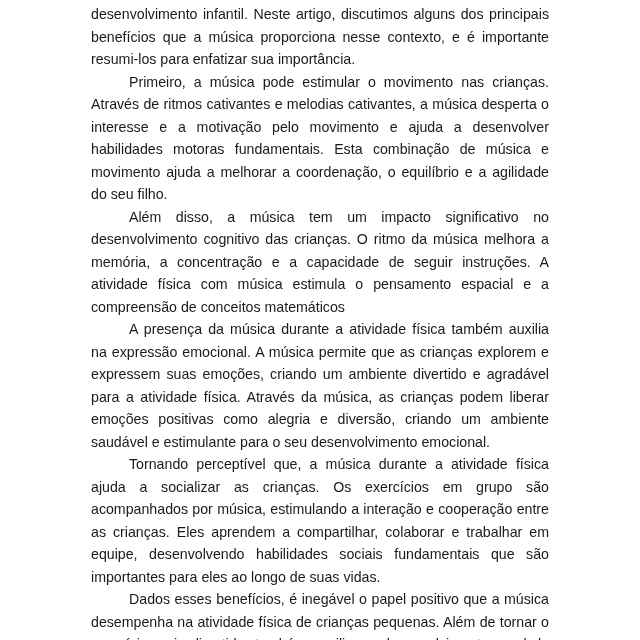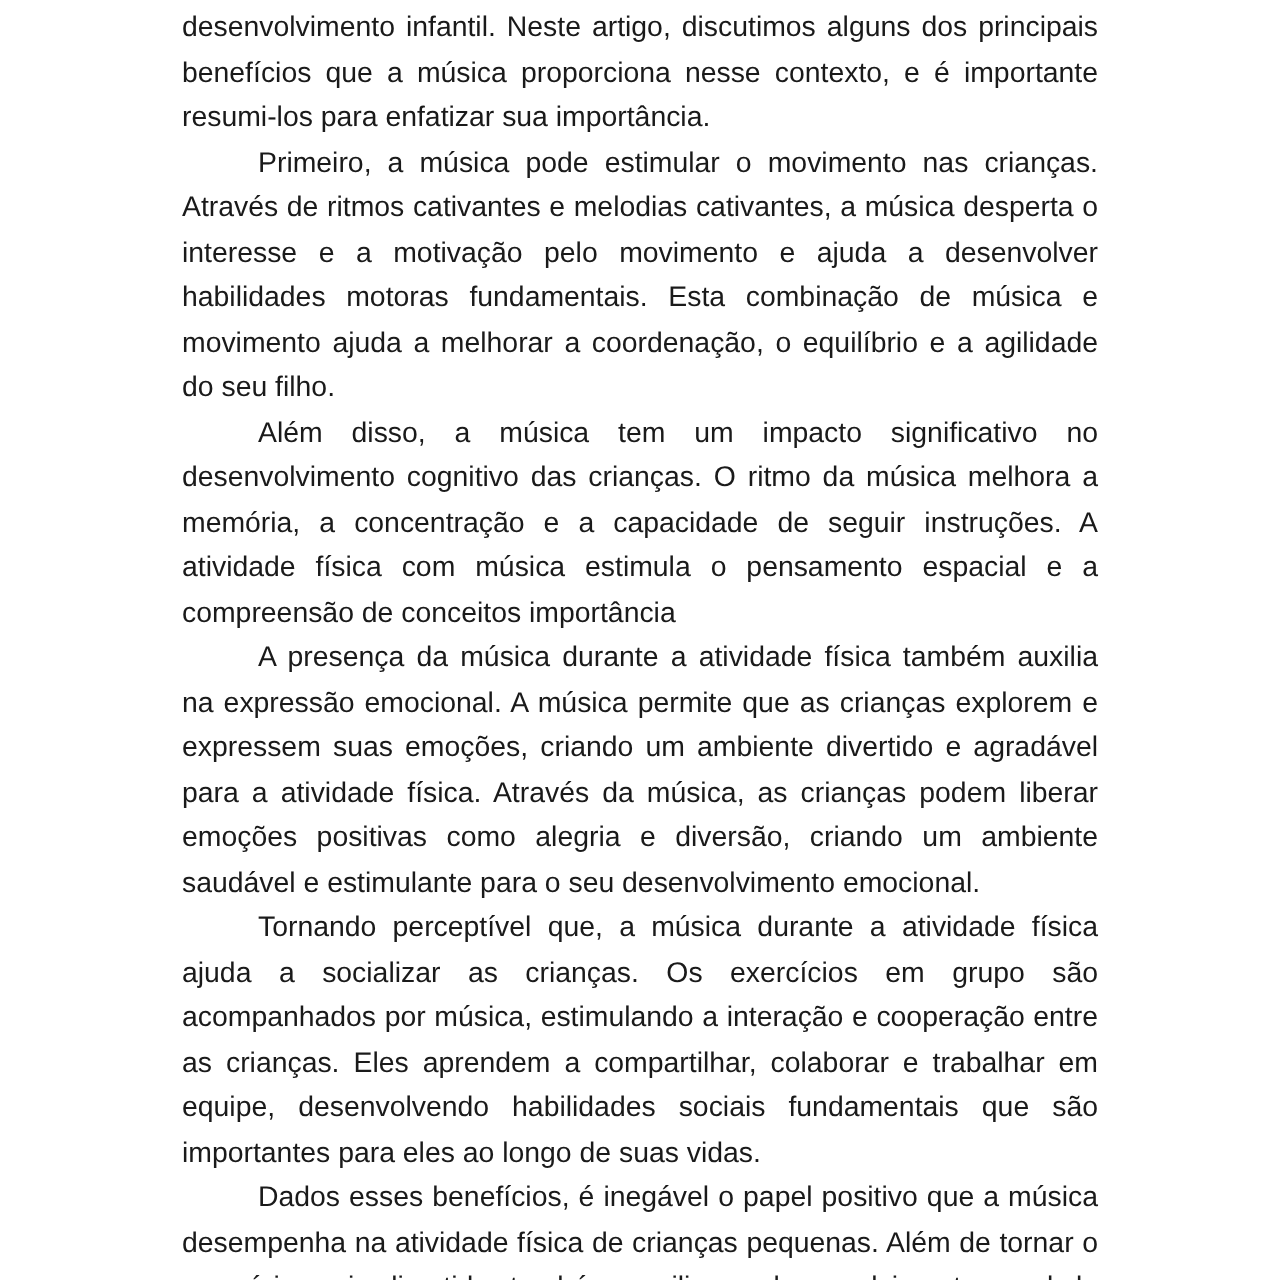--- a/index.html
+++ b/index.html
@@ -32,18 +32,18 @@
     .para.continued {
       text-indent: 0;
     }
   </style>
 </head>
 <body>
 
 <div class="page">
   <p class="para continued">desenvolvimento infantil. Neste artigo, discutimos alguns dos principais benefícios que a música proporciona nesse contexto, e é importante resumi-los para enfatizar sua importância.</p>
   <p class="para">Primeiro, a música pode estimular o movimento nas crianças. Através de ritmos cativantes e melodias cativantes, a música desperta o interesse e a motivação pelo movimento e ajuda a desenvolver habilidades motoras fundamentais. Esta combinação de música e movimento ajuda a melhorar a coordenação, o equilíbrio e a agilidade do seu filho.</p>
-  <p class="para">Além disso, a música tem um impacto significativo no desenvolvimento cognitivo das crianças. O ritmo da música melhora a memória, a concentração e a capacidade de seguir instruções. A atividade física com música estimula o pensamento espacial e a compreensão de conceitos importância</p>
+  <p class="para">Além disso, a música tem um impacto significativo no desenvolvimento cognitivo das crianças. O ritmo da música melhora a memória, a concentração e a capacidade de seguir instruções. A atividade física com música estimula o pensamento espacial e a compreensão de conceitos matemáticos</p>
   <p class="para">A presença da música durante a atividade física também auxilia na expressão emocional. A música permite que as crianças explorem e expressem suas emoções, criando um ambiente divertido e agradável para a atividade física. Através da música, as crianças podem liberar emoções positivas como alegria e diversão, criando um ambiente saudável e estimulante para o seu desenvolvimento emocional.</p>
   <p class="para">Tornando perceptível que, a música durante a atividade física ajuda a socializar as crianças. Os exercícios em grupo são acompanhados por música, estimulando a interação e cooperação entre as crianças. Eles aprendem a compartilhar, colaborar e trabalhar em equipe, desenvolvendo habilidades sociais fundamentais que são importantes para eles ao longo de suas vidas.</p>
   <p class="para">Dados esses benefícios, é inegável o papel positivo que a música desempenha na atividade física de crianças pequenas. Além de tornar o exercício mais divertido, também auxilia no desenvolvimento geral da criança, abrangendo aspectos físicos, cognitivos, emocionais e sociais.</p>
 
 </div>
 
 </body></html>

